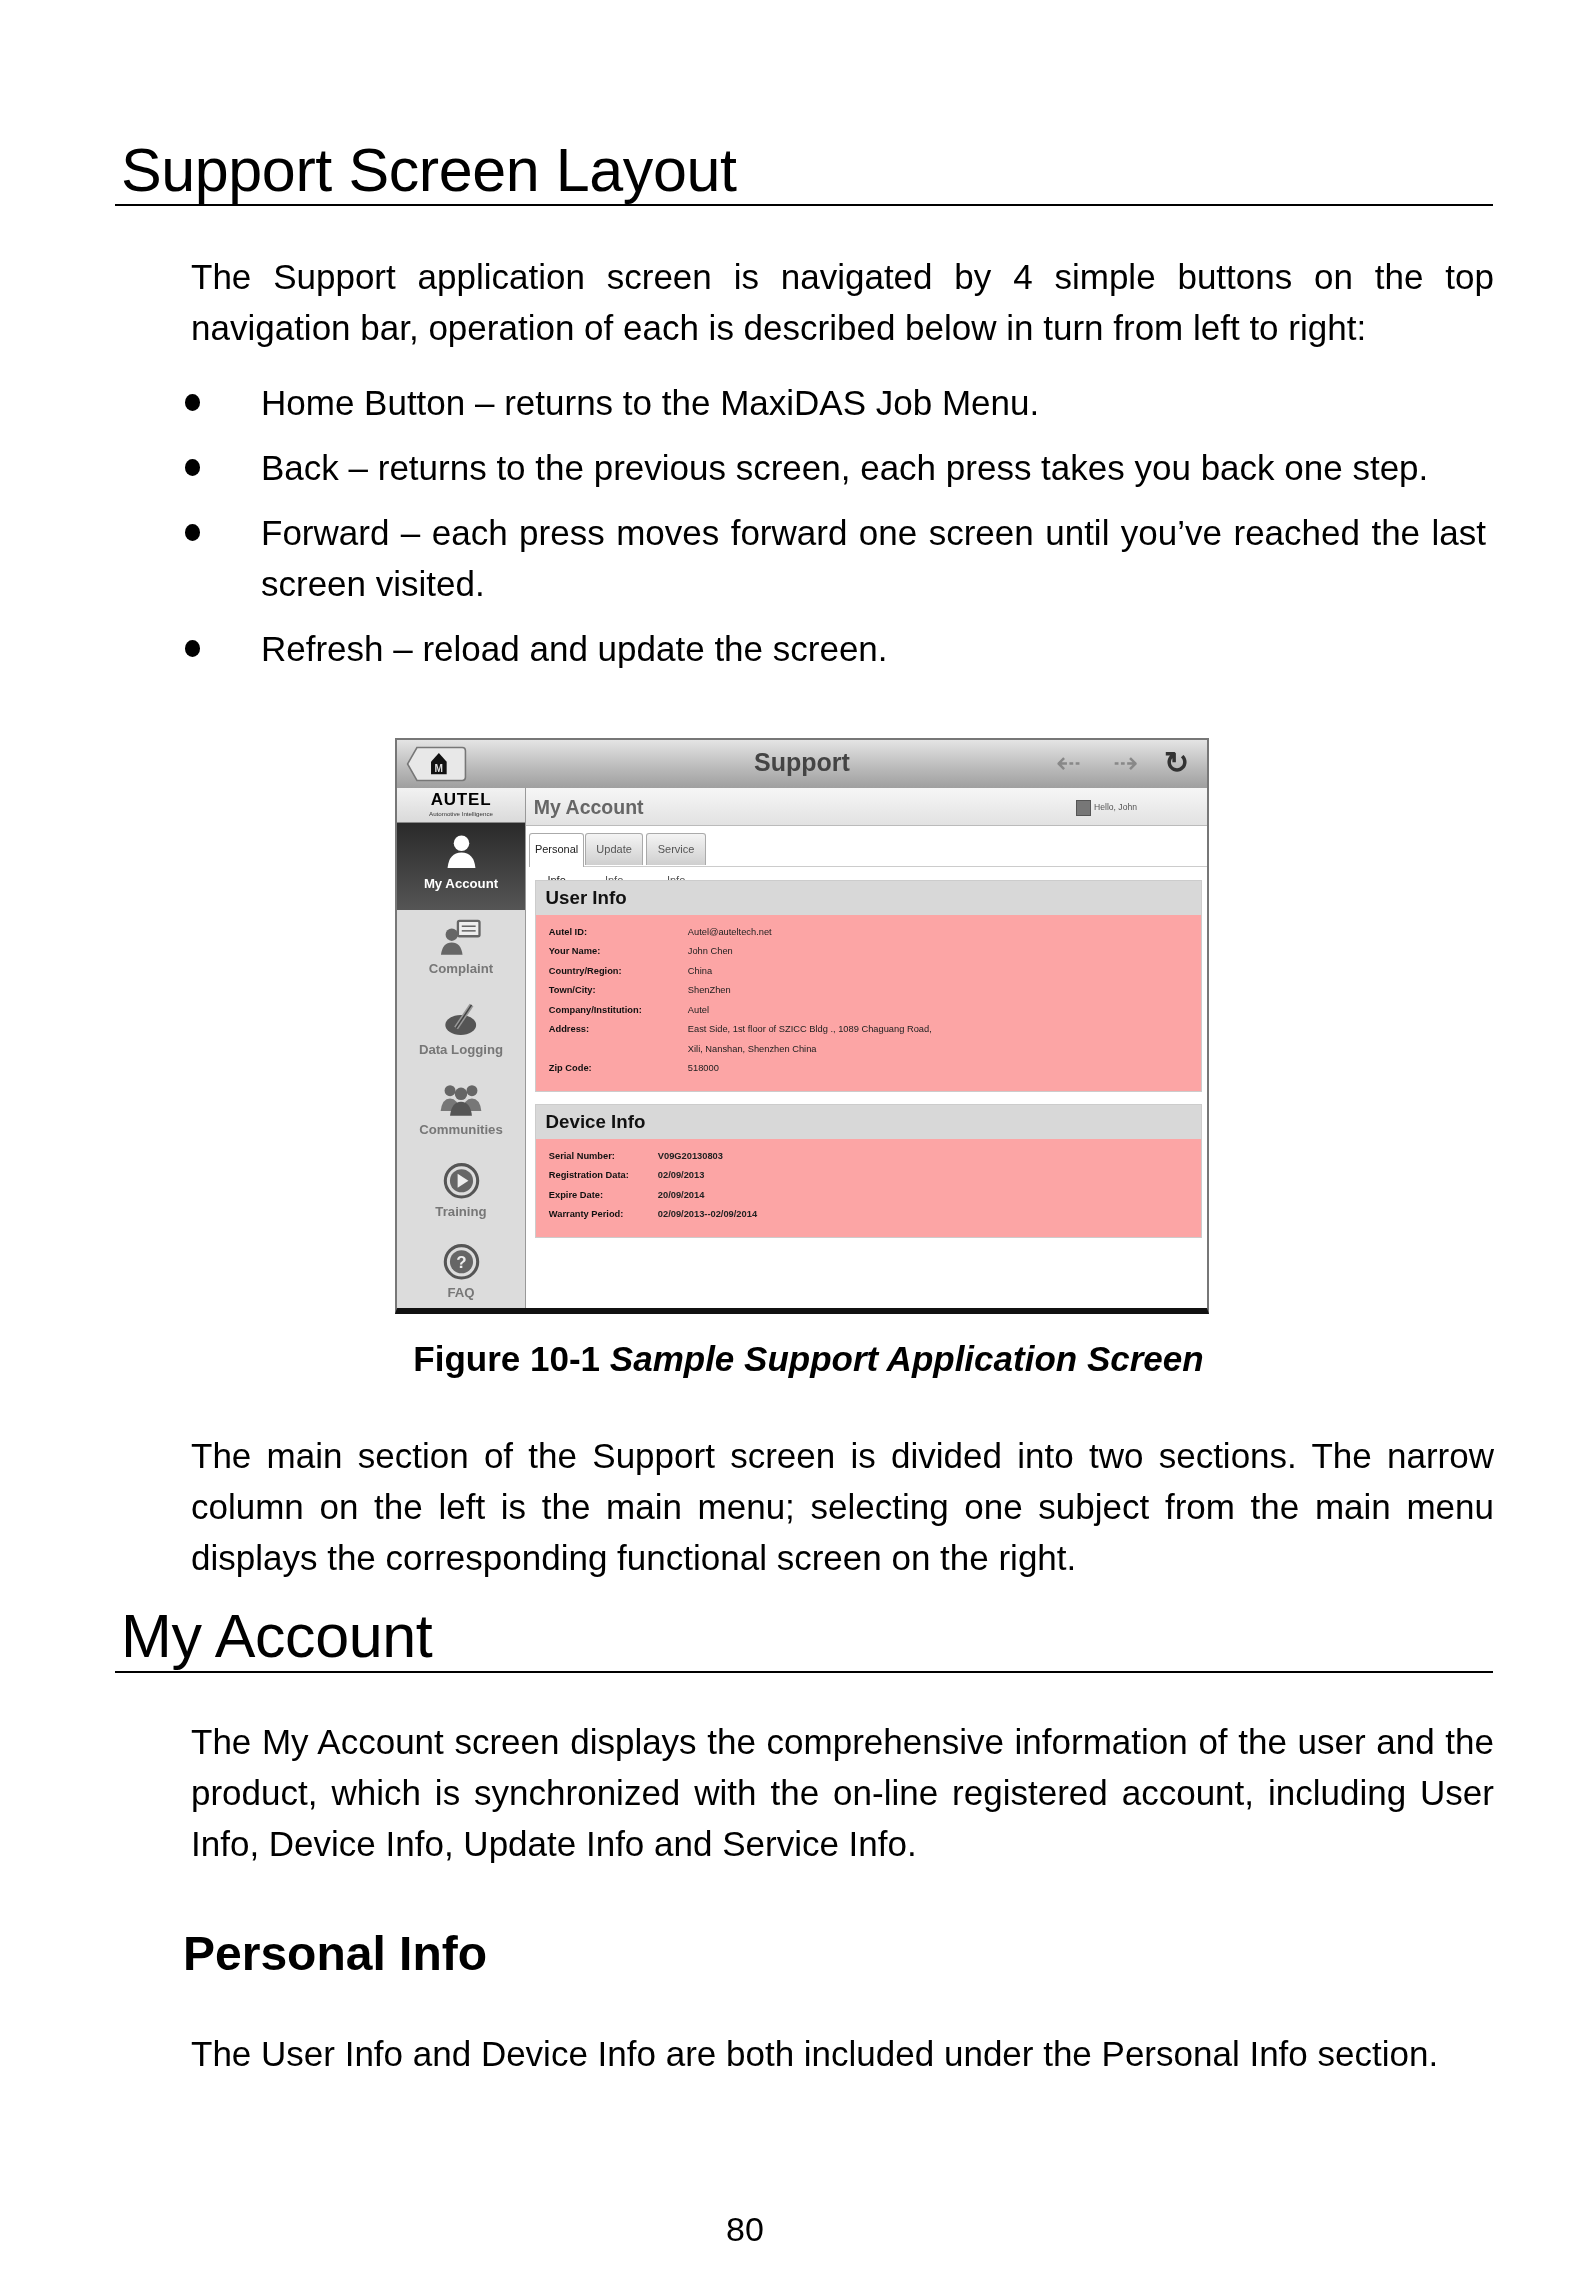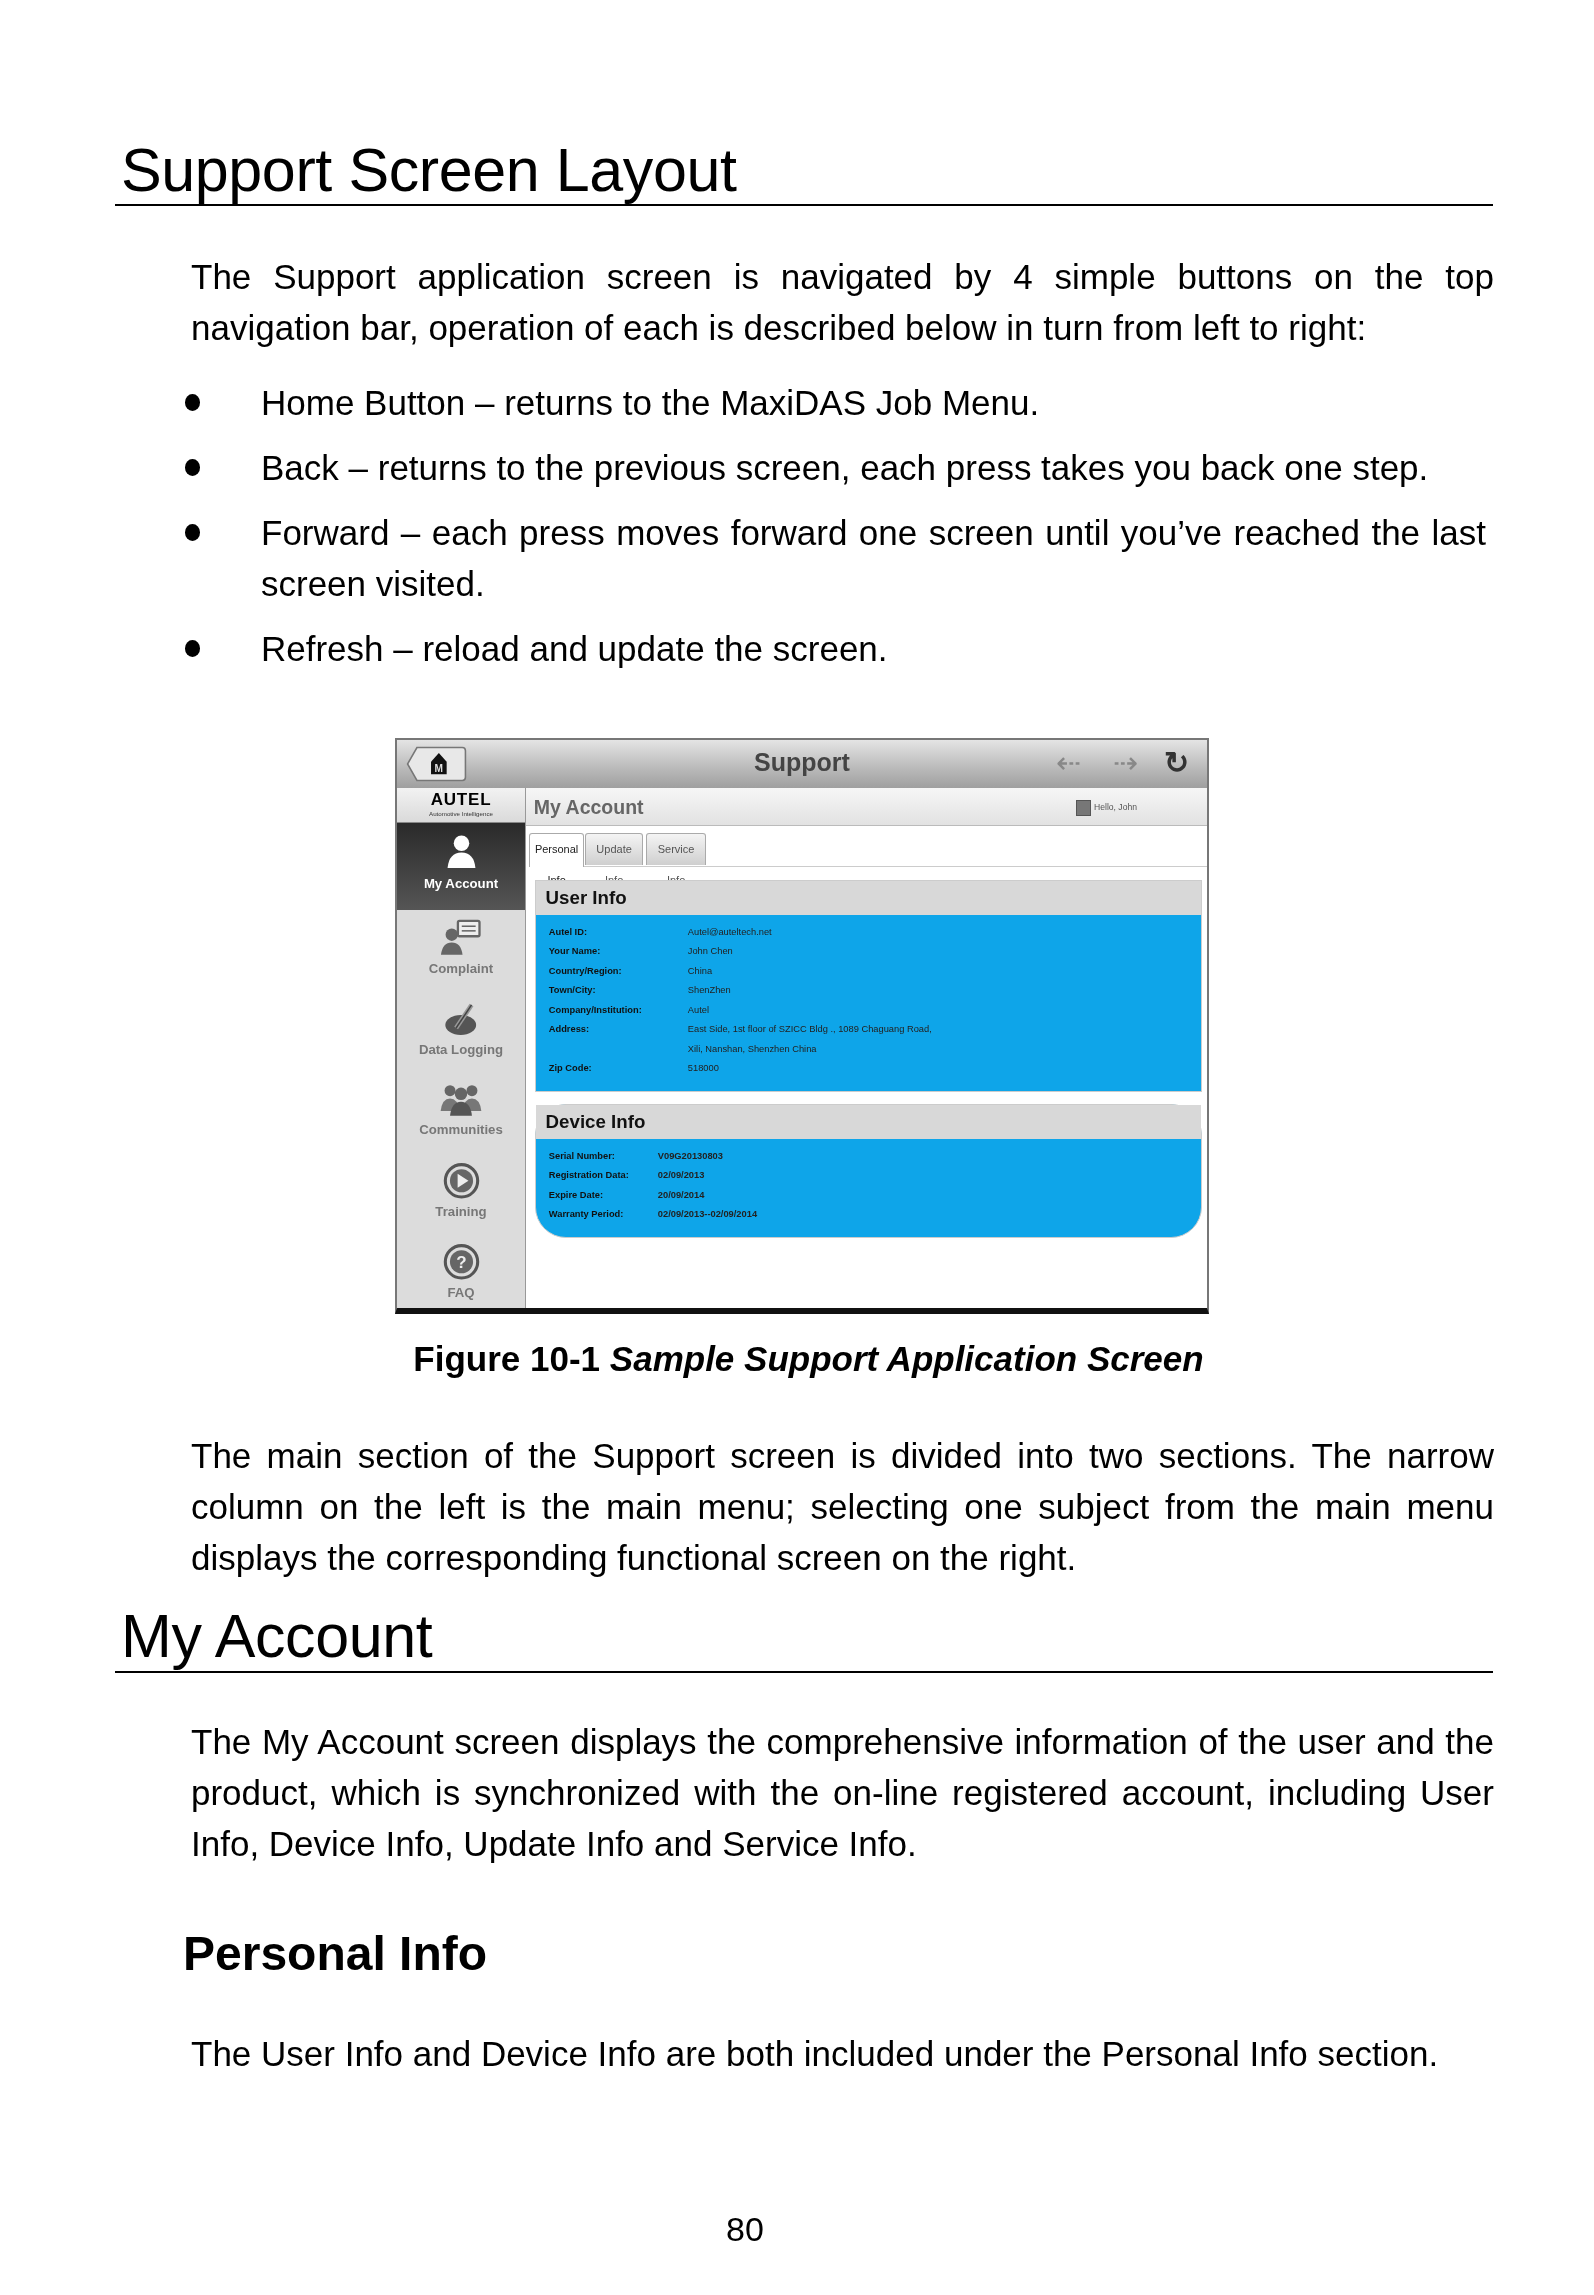--- a/index.html
+++ b/index.html
@@ -34,21 +34,21 @@
   .side-item svg { display:block; margin:0 auto; padding-top:9.3px; }
   .side-label { display:block; margin-top:4.7px; }
   .content { position:absolute; left:129px; top:48px; right:0; bottom:0; background:#fff; }
   .content-head { height:37px; background:linear-gradient(#f6f6f6,#e2e2e2); border-bottom:1.6px solid #bbb; position:relative; }
   .content-title { position:absolute; left:7.8px; top:7.8px; font-size:19.5px; font-weight:bold; color:#666; }
   .hello { position:absolute; right:70px; top:11.7px; font-size:8.6px; color:#555;padding-left:23px; }
   .hello .ico { display:inline-block; width:12.5px; height:14px; background:#777; vertical-align:middle; margin-right:3.1px; border:0.8px solid #555; }
   .tabs { position:absolute; left:3.1px; top:45px; height:33px; right:0; border-bottom:1.6px solid #ccc; }
   .tab { position:absolute; top:0; height:31px; line-height:31px; font-size:11px; text-align:center; border:0.8px solid #aaa; border-bottom:none; border-radius:3.1px 3.1px 0 0; background:linear-gradient(#f4f4f4,#cfcfcf); color:#555; }
   .tab.active { background:#fff; color:#222; height:33px; }
-  .panel { position:absolute; left:9.3px; right:5px; border:0.8px solid #ccc; background:#0ea5e9; }
+  .panel { position:absolute; left:9.3px; right:5px; border:0.8px solid #ccc; background:#fca5a5; }
   .panel-head { height:34px; line-height:34px; background:#d8d8d8; font-size:18.7px; font-weight:bold; padding-left:9.3px; color:#111; }
   .kv { display:grid; grid-template-columns:139px 1fr; font-size:9.3px; line-height:19.5px; padding:7.8px 12.5px 12.5px; }
   .kv .k { font-weight:bold; color:#111; }
   .kv .v { color:#222; }
   .kv2 { grid-template-columns:109px 1fr; }
   .kv2 .v { font-weight:bold; }
 </style>
 </head>
 <body>
 
@@ -164,21 +164,21 @@
           <span class="v">Autel</span>
         <span class="k">Address:</span>
           <span class="v">East Side, 1st floor of SZICC Bldg ., 1089 Chaguang Road,</span>
         <span class="k"></span>
           <span class="v">Xili, Nanshan, Shenzhen China</span>
         <span class="k">Zip Code:</span>
           <span class="v">518000</span>
       </div>
     </div>
 
-    <div class="panel" style="top:316px;border-radius:31px;">
+    <div class="panel" style="top:316px;">
       <div class="panel-head">Device Info</div>
       <div class="kv kv2">
         <span class="k">Serial Number:</span>
           <span class="v">V09G20130803</span>
         <span class="k">Registration Data:</span>
           <span class="v">02/09/2013</span>
         <span class="k">Expire Date:</span>
           <span class="v">20/09/2014</span>
         <span class="k">Warranty Period:</span>
           <span class="v">02/09/2013--02/09/2014</span>

